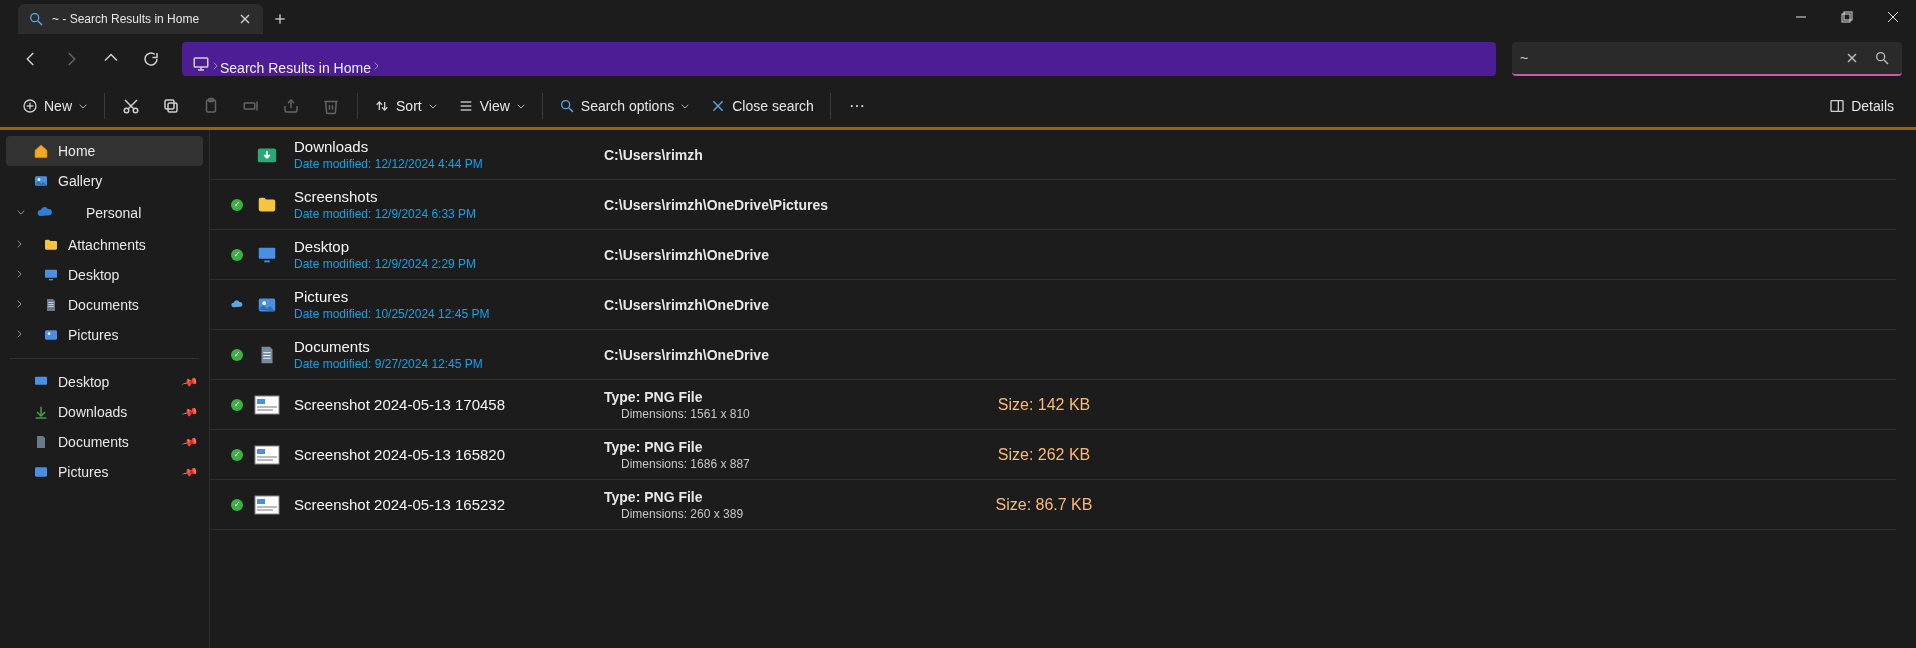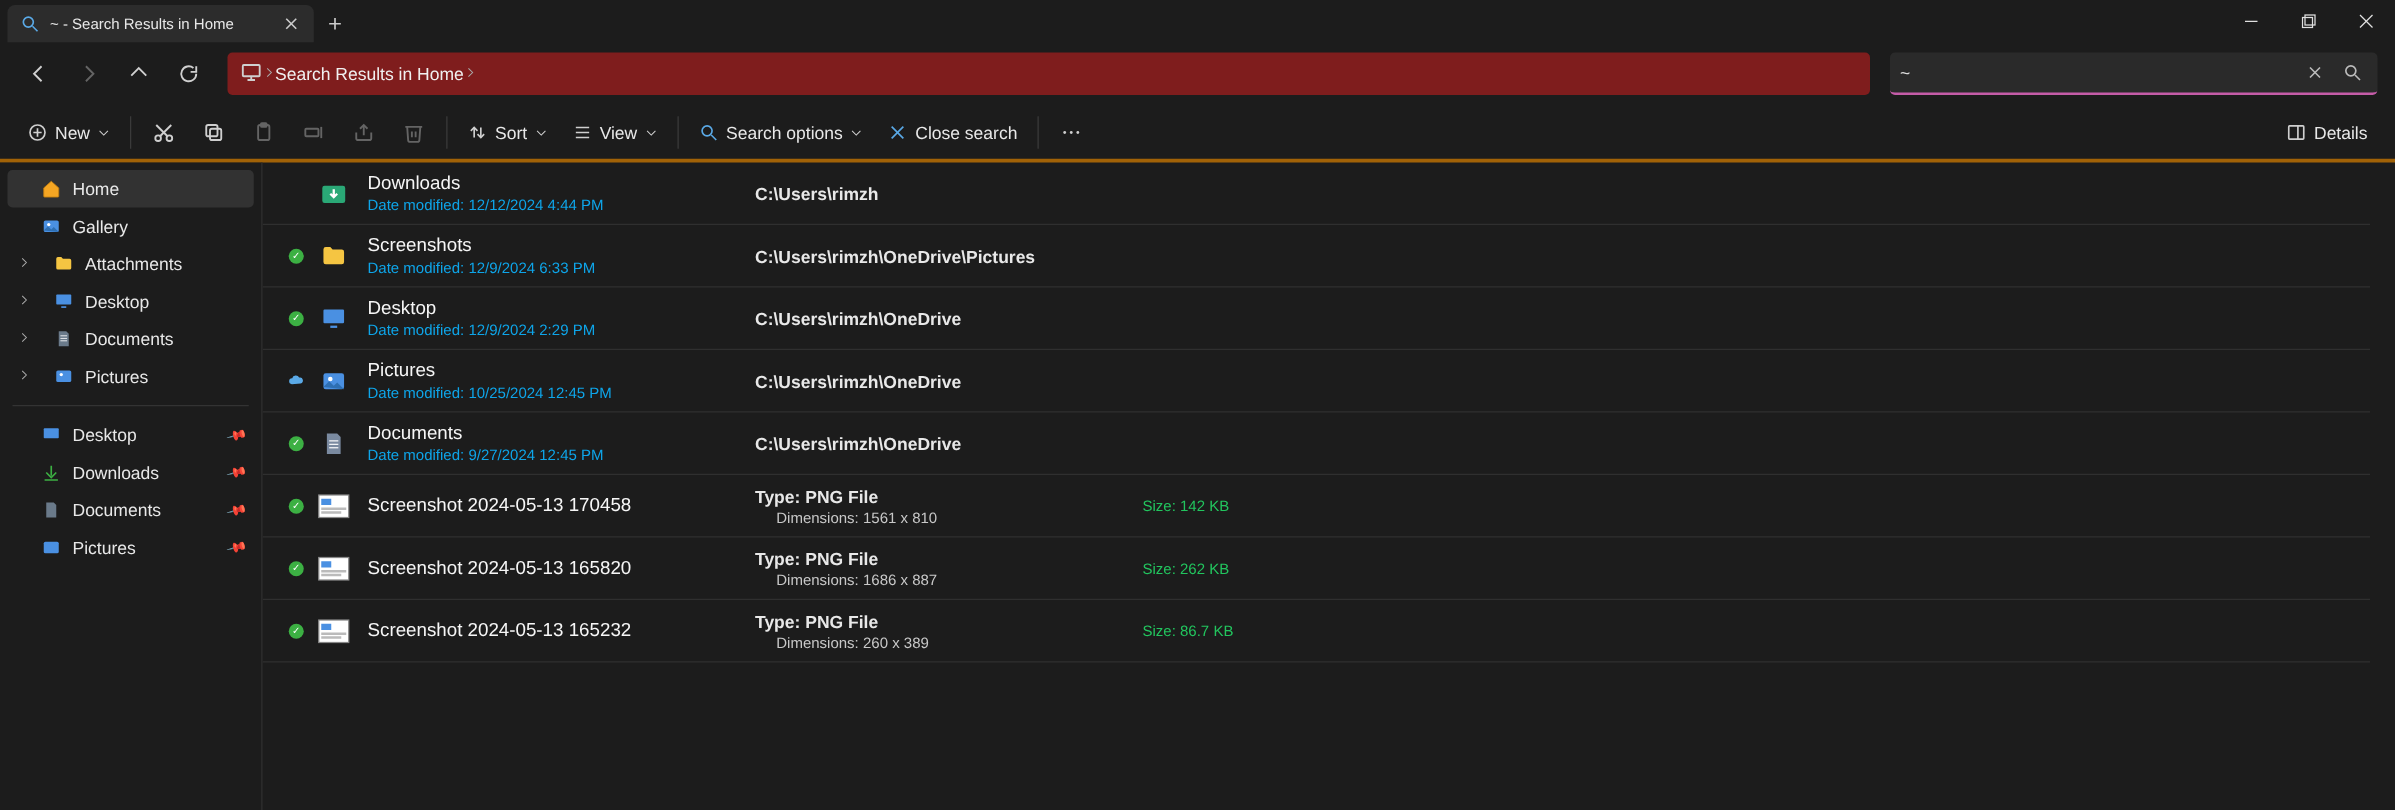--- a/index.html
+++ b/index.html
@@ -22,21 +22,21 @@
       align-items: stretch;
     }
     .tab {
       background: #2c2c2c;
       border-radius: 6px 6px 0 0;
       display: flex;
       align-items: center;
       gap: 8px;
       padding: 0 10px;
       min-width: 245px;
-      margin-left: 6px;
+      margin-left: 18px;
       margin-top: 4px;
       justify-content: space-between;
     }
     .tab-icon-img { width:16px; height:16px; display:flex;align-items:center;justify-content:center; }
     .tab-title { color:#e8e8e8; font-size:12px; flex:1; white-space:nowrap; overflow:hidden; }
     .tab-close { width:16px;height:16px;display:flex;align-items:center;justify-content:center;cursor:pointer; }
     .newtab { width:34px; display:flex;align-items:center;justify-content:center;cursor:pointer;color:#ccc; margin-top:4px;}
     .title-spacer { flex:1; }
     .win-controls { display:flex; }
     .wc-btn { width:46px;display:flex;align-items:center;justify-content:center;cursor:pointer;color:#e0e0e0; }
@@ -46,24 +46,24 @@
       background: #1c1c1c;
       display:flex;
       align-items:center;
       padding: 0 14px;
       gap: 6px;
     }
     .nav-btn { width:34px;height:34px;display:flex;align-items:center;justify-content:center;border-radius:4px;cursor:pointer;color:#cfcfcf;}
     .addrbar {
       flex:1;
       height: 34px;
-      background: #7f1d1d;
+      background: #4c1d95;
       border-radius:4px;
       display:flex;
-      align-items:center;
+      align-items:flex-end;
       padding: 0 10px;
       gap: 0;
       margin-left: 8px;
     }
     .addr-sep { color:#aaa; font-size:13px; }
     .addr-text { color:#f0f0f0; font-size:14px; }
     .searchbox {
       width: 390px;
       height: 34px;
       background: #2a2a2a;
@@ -147,21 +147,21 @@
     }
     .row-status { width:26px;display:flex;align-items:center;justify-content:center; }
     .row-icon { width:34px;height:34px;display:flex;align-items:center;justify-content:center;margin-right:10px;}
     .row-main { width:310px; display:flex;flex-direction:column;gap:2px;}
     .row-name { font-size:15px;color:#f6f6f6;}
     .row-sub { font-size:12px;color:#0ea5e9;}
     .row-col2 { width:310px; display:flex;flex-direction:column;gap:2px;}
     .row-col2 .top { font-size:14px;color:#e8e8e8;font-weight:bold;}
     .row-col2 .bot { font-size:12px;color:#c8c8c8;margin-left:17px;}
     .row-col3 { width:260px; display:flex;flex-direction:column;gap:2px;}
-    .row-col3 .top { font-size:12px;color:#22c55e;}
+    .row-col3 .top { font-size:16px;color:#fdba74;text-align:center;}
     
     .svg-16{width:16px;height:16px;}
     .svg-18{width:18px;height:18px;}
     
     .results::-webkit-scrollbar{width:14px;}
     .results::-webkit-scrollbar-thumb{background:#3a3a3a;border-radius:7px;}
     .greencheck{width:12px;height:12px;border-radius:50%;background:#3cb043;display:flex;align-items:center;justify-content:center;color:#fff;font-size:8px;}
     .cloudstatus{width:14px;height:14px;color:#5aa9e6;display:flex;align-items:center;justify-content:center;}
   </style>
 </head>
@@ -398,20 +398,33 @@
     <div class="sb-item">
       <span class="sb-iconbox">
         <svg class="svg-16" viewBox="0 0 24 24" fill="#4a90e2">
             <rect x="3" y="5" width="18" height="14" rx="2"></rect>
             <circle cx="9" cy="10" r="2" fill="#fff"></circle>
             <path d="M3 17l5-5 4 4 3-3 6 6" fill="#2e6fb3"></path>
           </svg>
       </span>
       <span>Gallery</span>
     </div>
+    <div class="sb-personal">
+      <span class="chev">
+        <svg width="10" height="10" viewBox="0 0 24 24" fill="none" stroke="#aaa" stroke-width="2">
+            <polyline points="4 9 12 17 20 9"></polyline>
+          </svg>
+      </span>
+      <span class="sb-iconbox" style="position:absolute;left:30px;">
+        <svg class="svg-18" viewBox="0 0 24 24" fill="#2f7ed8">
+            <path d="M6 16a4 4 0 0 1 .5-8 5 5 0 0 1 9.5-1 4 4 0 0 1 2 8z"></path>
+          </svg>
+      </span>
+      <span class="label">Personal</span>
+    </div>
     <div class="sb-item">
       <span class="chev">
         <svg width="10" height="10" viewBox="0 0 24 24" fill="none" stroke="#aaa" stroke-width="2">
             <polyline points="9 4 17 12 9 20"></polyline>
           </svg>
       </span>
       <span class="sb-iconbox" style="margin-left:10px;">
         <svg class="svg-16" viewBox="0 0 24 24" fill="#f5c542">
             <path d="M3 6a2 2 0 0 1 2-2h4l2 2h8a2 2 0 0 1 2 2v9a2 2 0 0 1-2 2H5a2 2 0 0 1-2-2z"></path>
           </svg>

